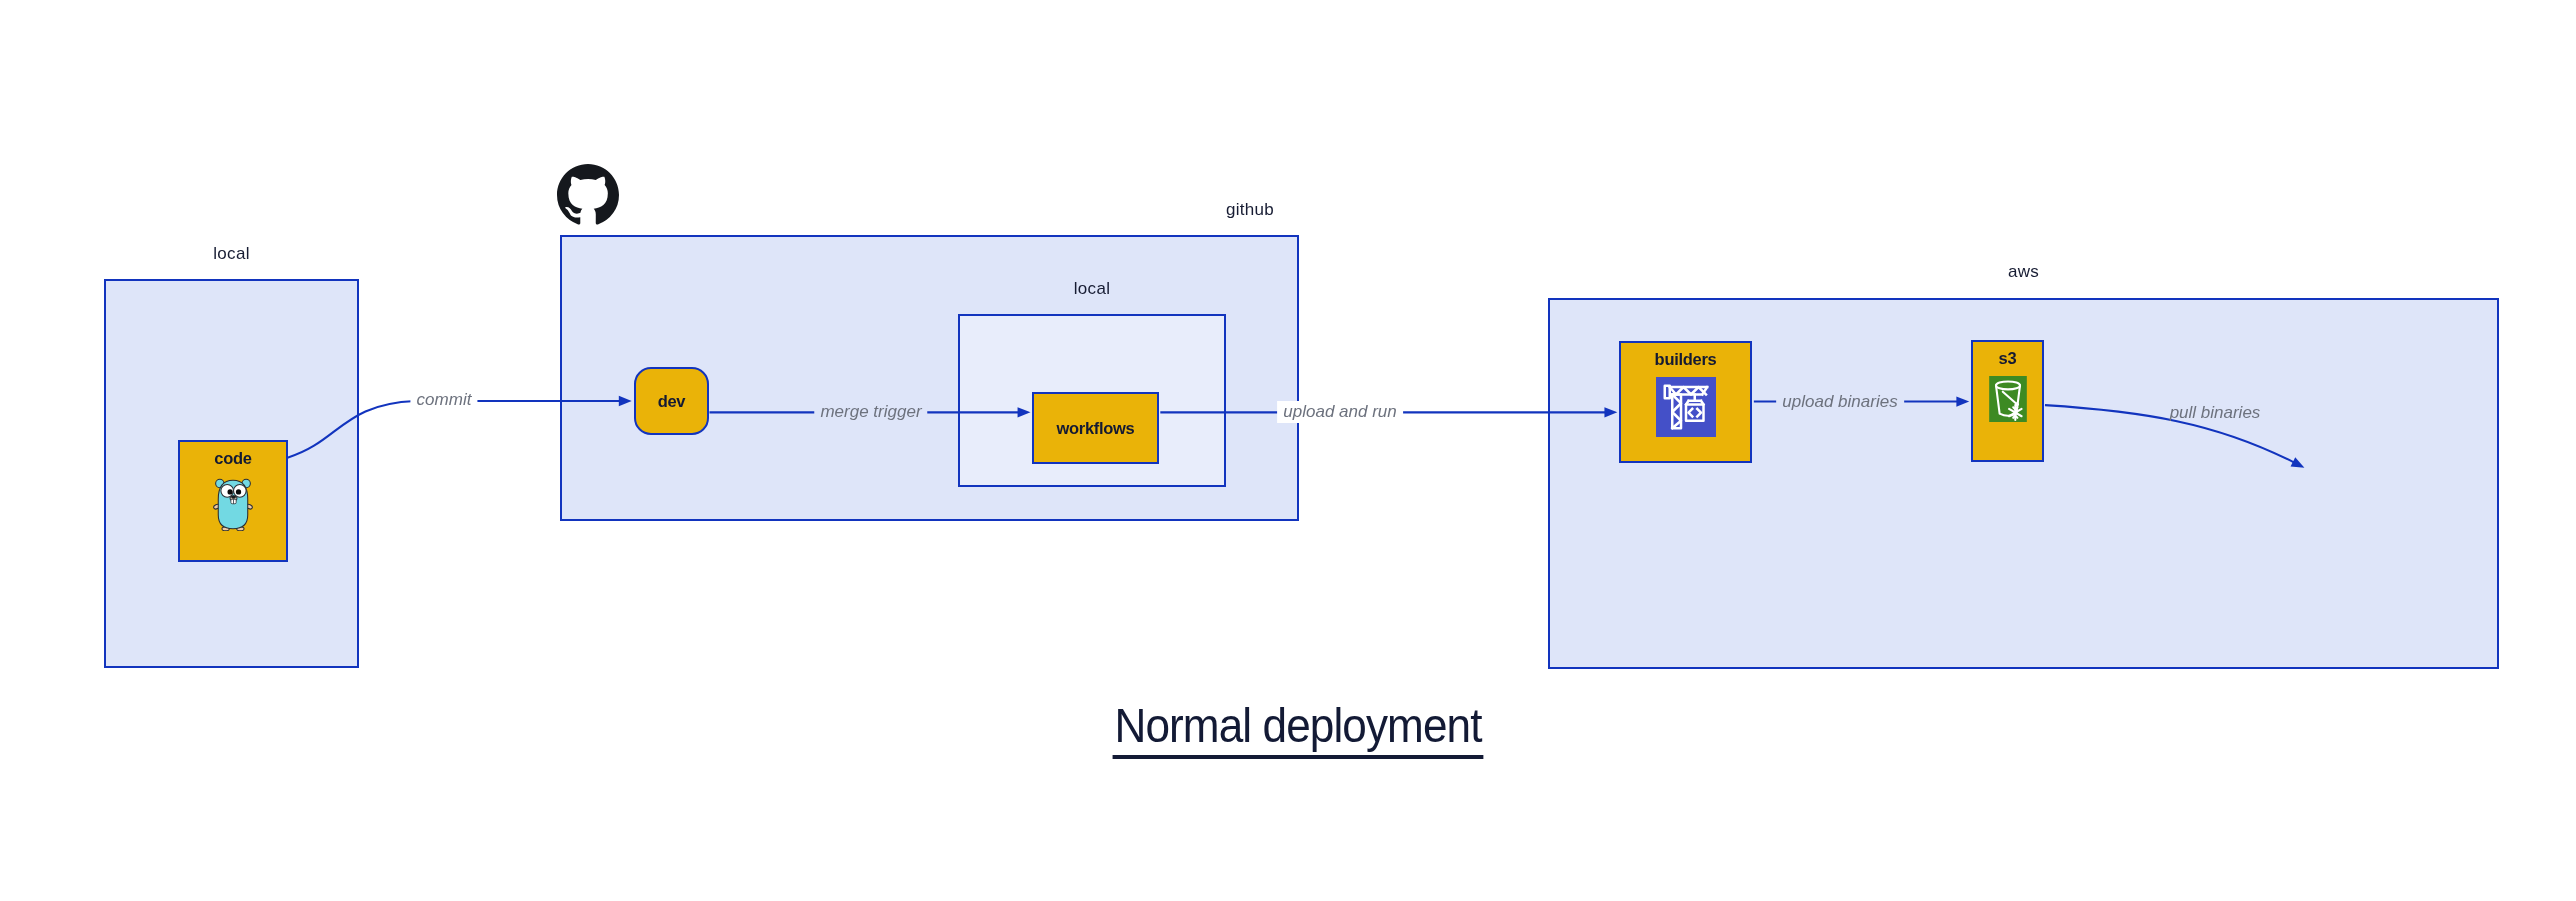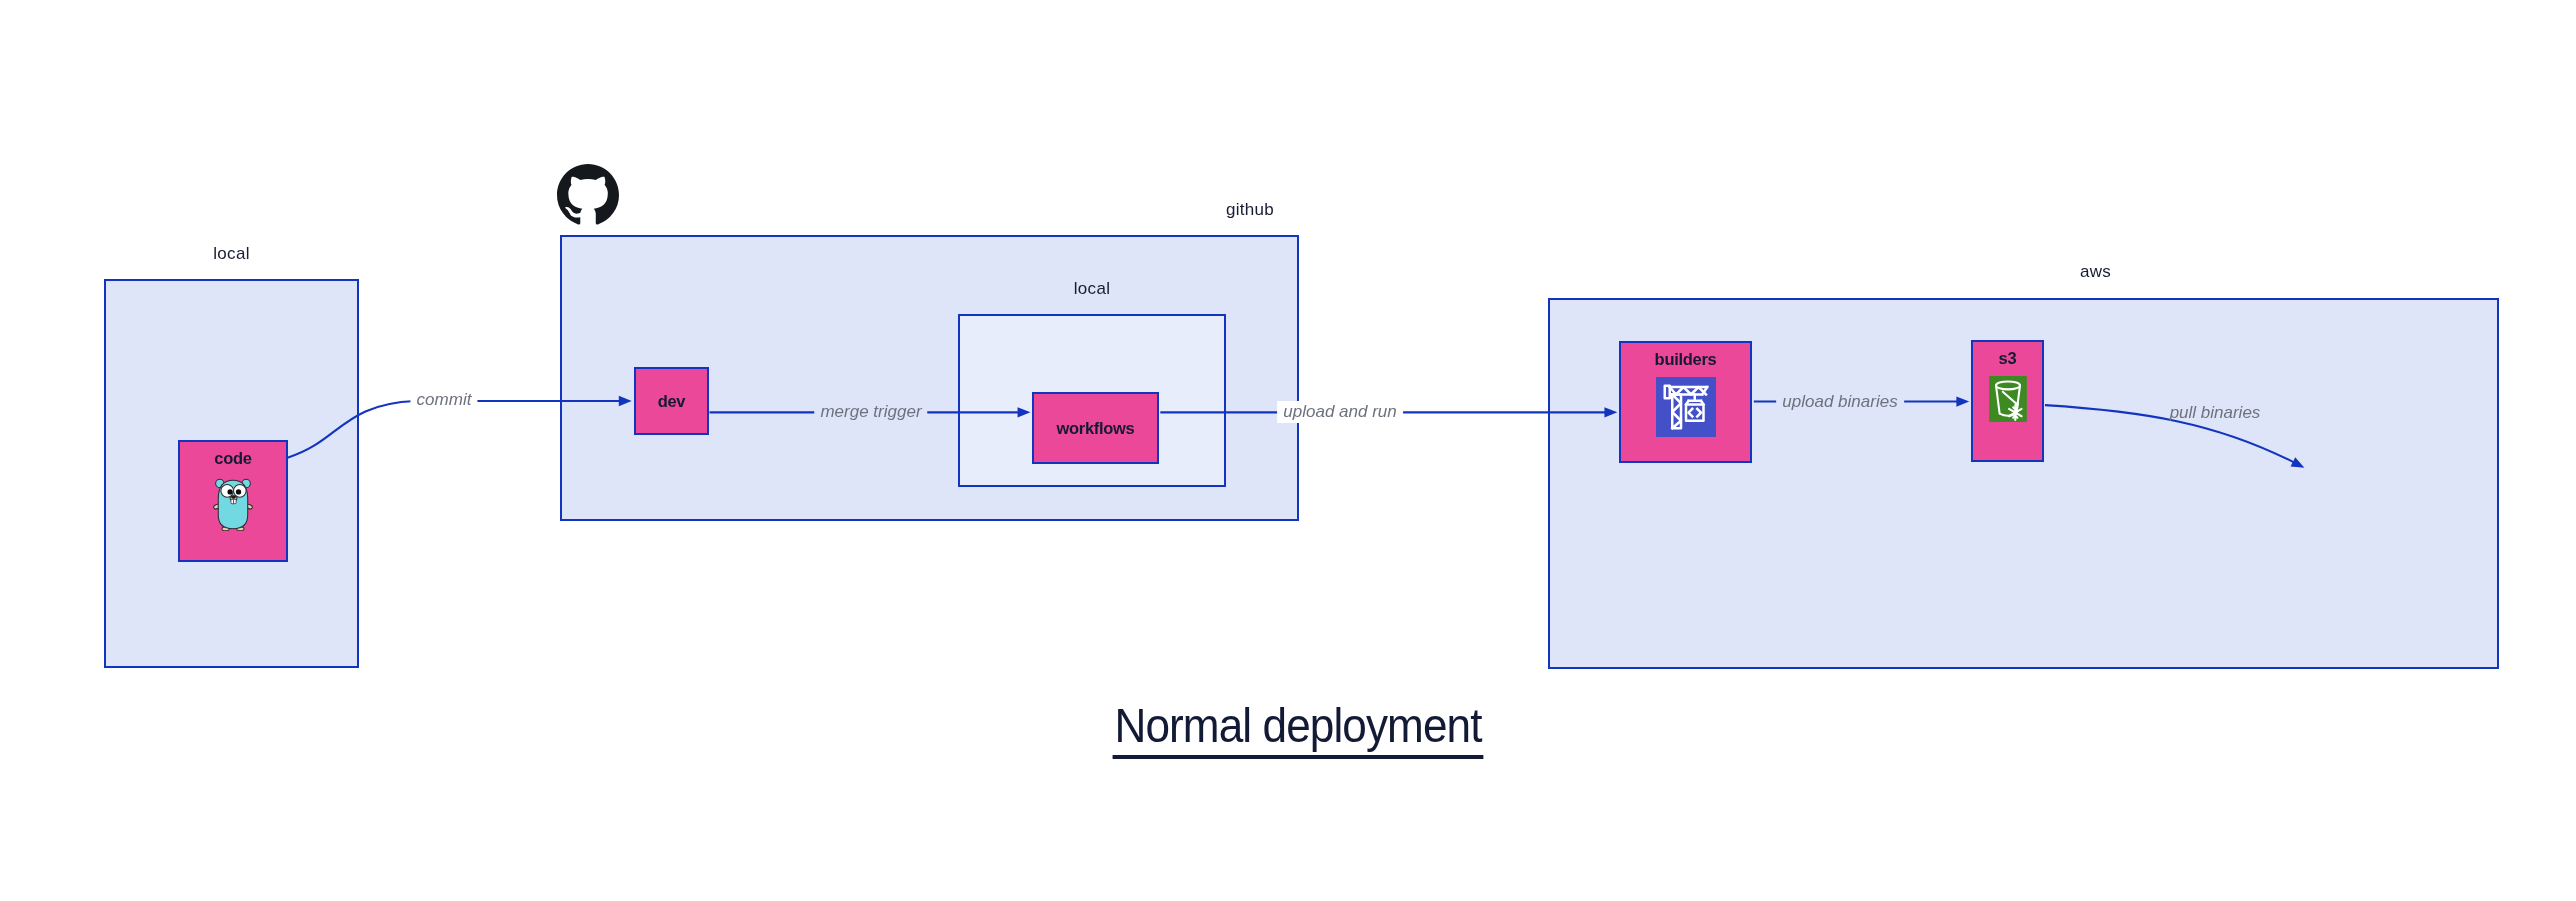--- a/index.html
+++ b/index.html
@@ -6,21 +6,21 @@
   .canvas{
     position:relative;width:2604px;height:902px;background:#ffffff;overflow:hidden;
     font-family:"Liberation Sans", sans-serif;color:#141A33;
   }
   
   .group{position:absolute;box-sizing:border-box;border:2.1px solid #1234BE;background:#DEE5F9;}
   .group.master{background:#E8EDFB;}
   .gLabel{position:absolute;font-size:17px;color:#171C33;letter-spacing:0.3px;}
   .gLabel.center{text-align:center;}
   
-  .node{position:absolute;box-sizing:border-box;border:2.1px solid #1234BE;background:#ec4899;
+  .node{position:absolute;box-sizing:border-box;border:2.1px solid #1234BE;background:#eab308;
         display:flex;flex-direction:column;align-items:center;}
   .nLabel{font-weight:bold;font-size:16.5px;color:#141A33;margin-top:7.2px;letter-spacing:-0.3px;}
   .node.textonly{justify-content:center;}
   .node.textonly .nLabel{margin-top:0;}
   .icon{margin-top:8.2px;}
   
   .eLabel{position:absolute;transform:translateX(-50%);font-size:17px;font-style:italic;
           color:#6D727E;line-height:21.6px;padding:0 6.2px;white-space:nowrap;z-index:6;}
   .bgWhite{background:#ffffff;}
   .bgGroup{background:#DEE5F9;}
@@ -34,23 +34,23 @@
          font-size:49px;color:#131A35;border-bottom:4.6px solid #131A35;padding:0 2.1px 2.1px 2.1px;
          white-space:nowrap;letter-spacing:-1px;}
   
   #g-local{left:104px;top:279px;width:255px;height:389px;}
   #g-github{left:560px;top:235px;width:739px;height:286px;}
   #g-master{left:958px;top:314px;width:268px;height:173px;}
   #g-aws{left:1548px;top:298px;width:951px;height:371px;}
   #lbl-local{left:104px;top:244px;width:255px;}
   #lbl-github{left:1250px;top:200px;transform:translateX(-50%);}
   #lbl-master{left:958px;top:279px;width:268px;}
-  #lbl-aws{left:1620px;top:262px;width:951px;}
+  #lbl-aws{left:1548px;top:262px;width:951px;}
   #n-code{left:178px;top:440px;width:110px;height:122px;}
-  #n-dev{left:634px;top:367px;width:75px;height:68px;}
+  #n-dev{left:634px;top:367px;width:75px;height:68px;border-radius:17px;}
   #n-workflows{left:1032px;top:392px;width:127px;height:72px;}
   #n-builders{left:1619px;top:341px;width:133px;height:122px;}
   #n-s3{left:1971px;top:340px;width:73px;height:122px;}
   #n-ec2{left:2308px;top:440px;width:86px;height:123px;}
   #el-commit{left:444px;top:389px;}
   #el-merge{left:871px;top:401px;}
   #el-uploadrun{left:1340px;top:401px;}
   #el-uploadbin{left:1840px;top:391px;}
   #el-pull{left:2215px;top:402px;}
 </style>

